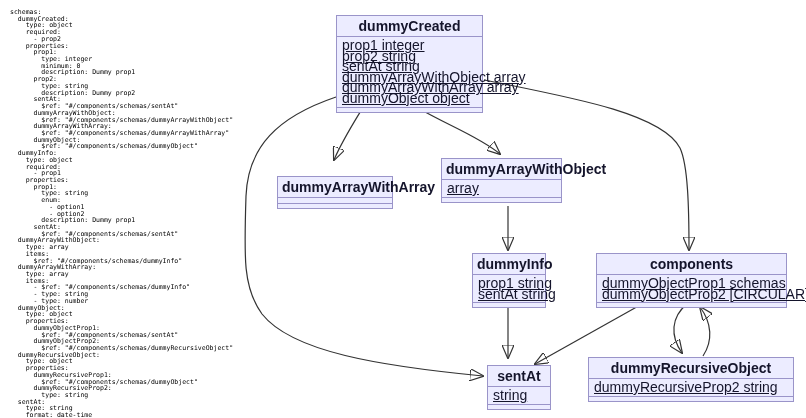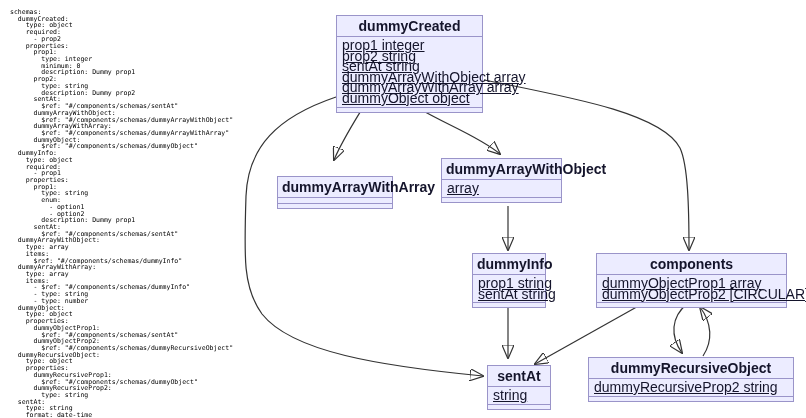--- a/index.html
+++ b/index.html
@@ -161,21 +161,21 @@
     <div class="node-members">
       <div class="member">prop1 string</div>
       <div class="member">sentAt string</div>
     </div>
     <div class="node-strip"></div>
   </div>
 
   <div class="node" style="left:596px;top:253px;width:191px;">
     <div class="node-title">components</div>
     <div class="node-members">
-      <div class="member">dummyObjectProp1 array</div>
+      <div class="member">dummyObjectProp1 schemas</div>
       <div class="member">dummyObjectProp2 [CIRCULAR] object</div>
     </div>
     <div class="node-strip"></div>
   </div>
 
   <div class="node" style="left:487px;top:365px;width:64px;">
     <div class="node-title">sentAt</div>
     <div class="node-members">
       <div class="member">string</div>
     </div>

